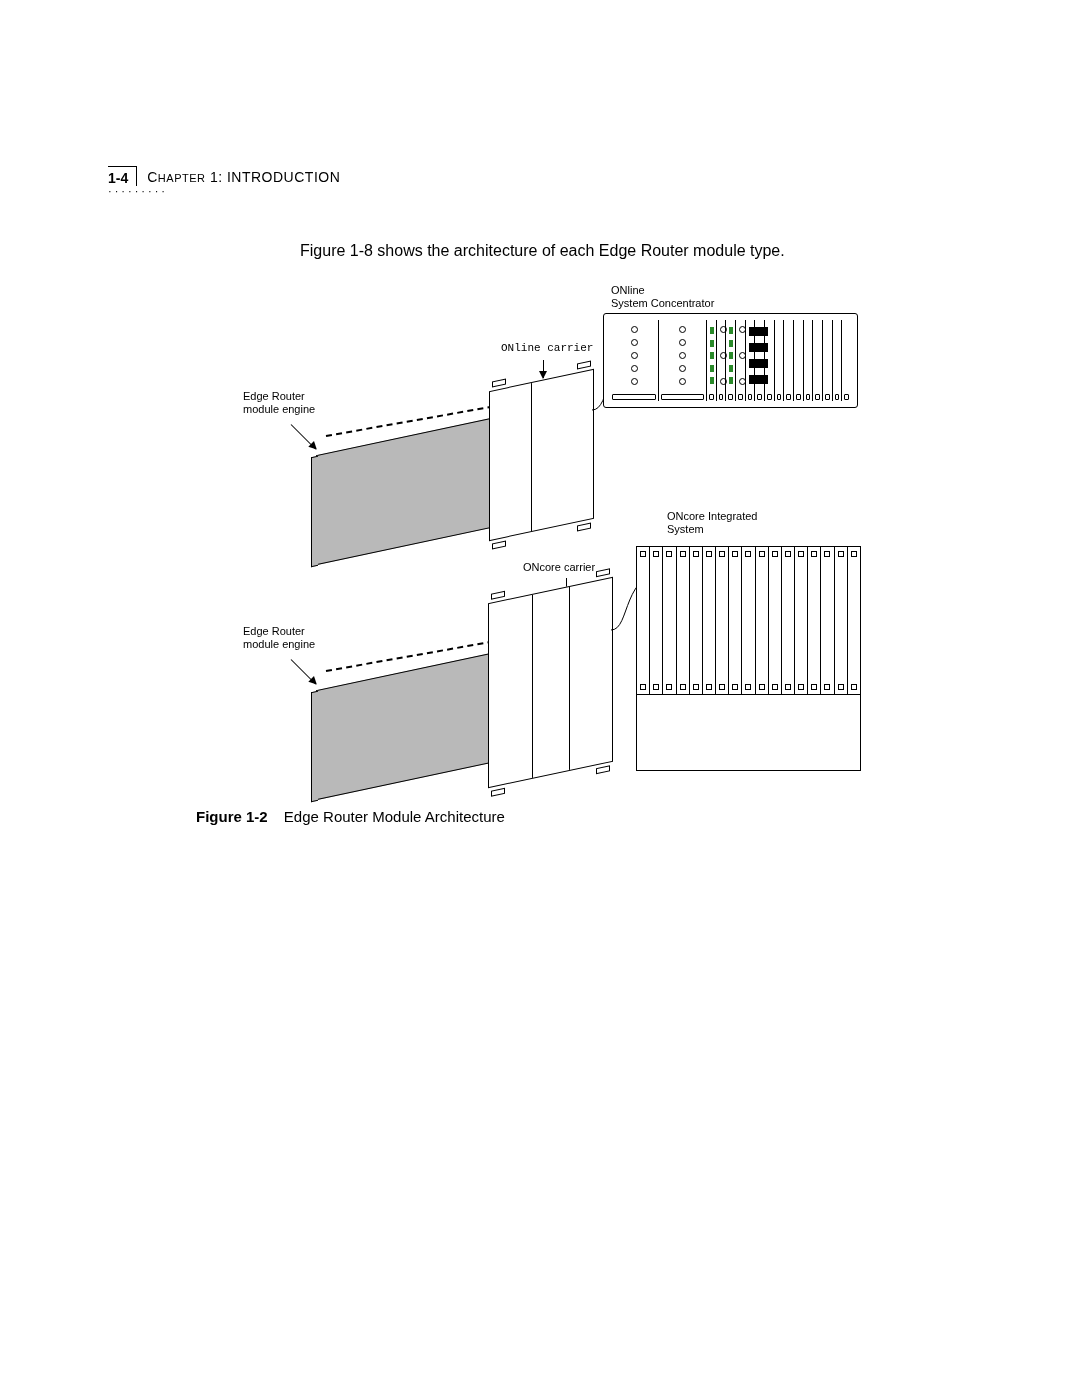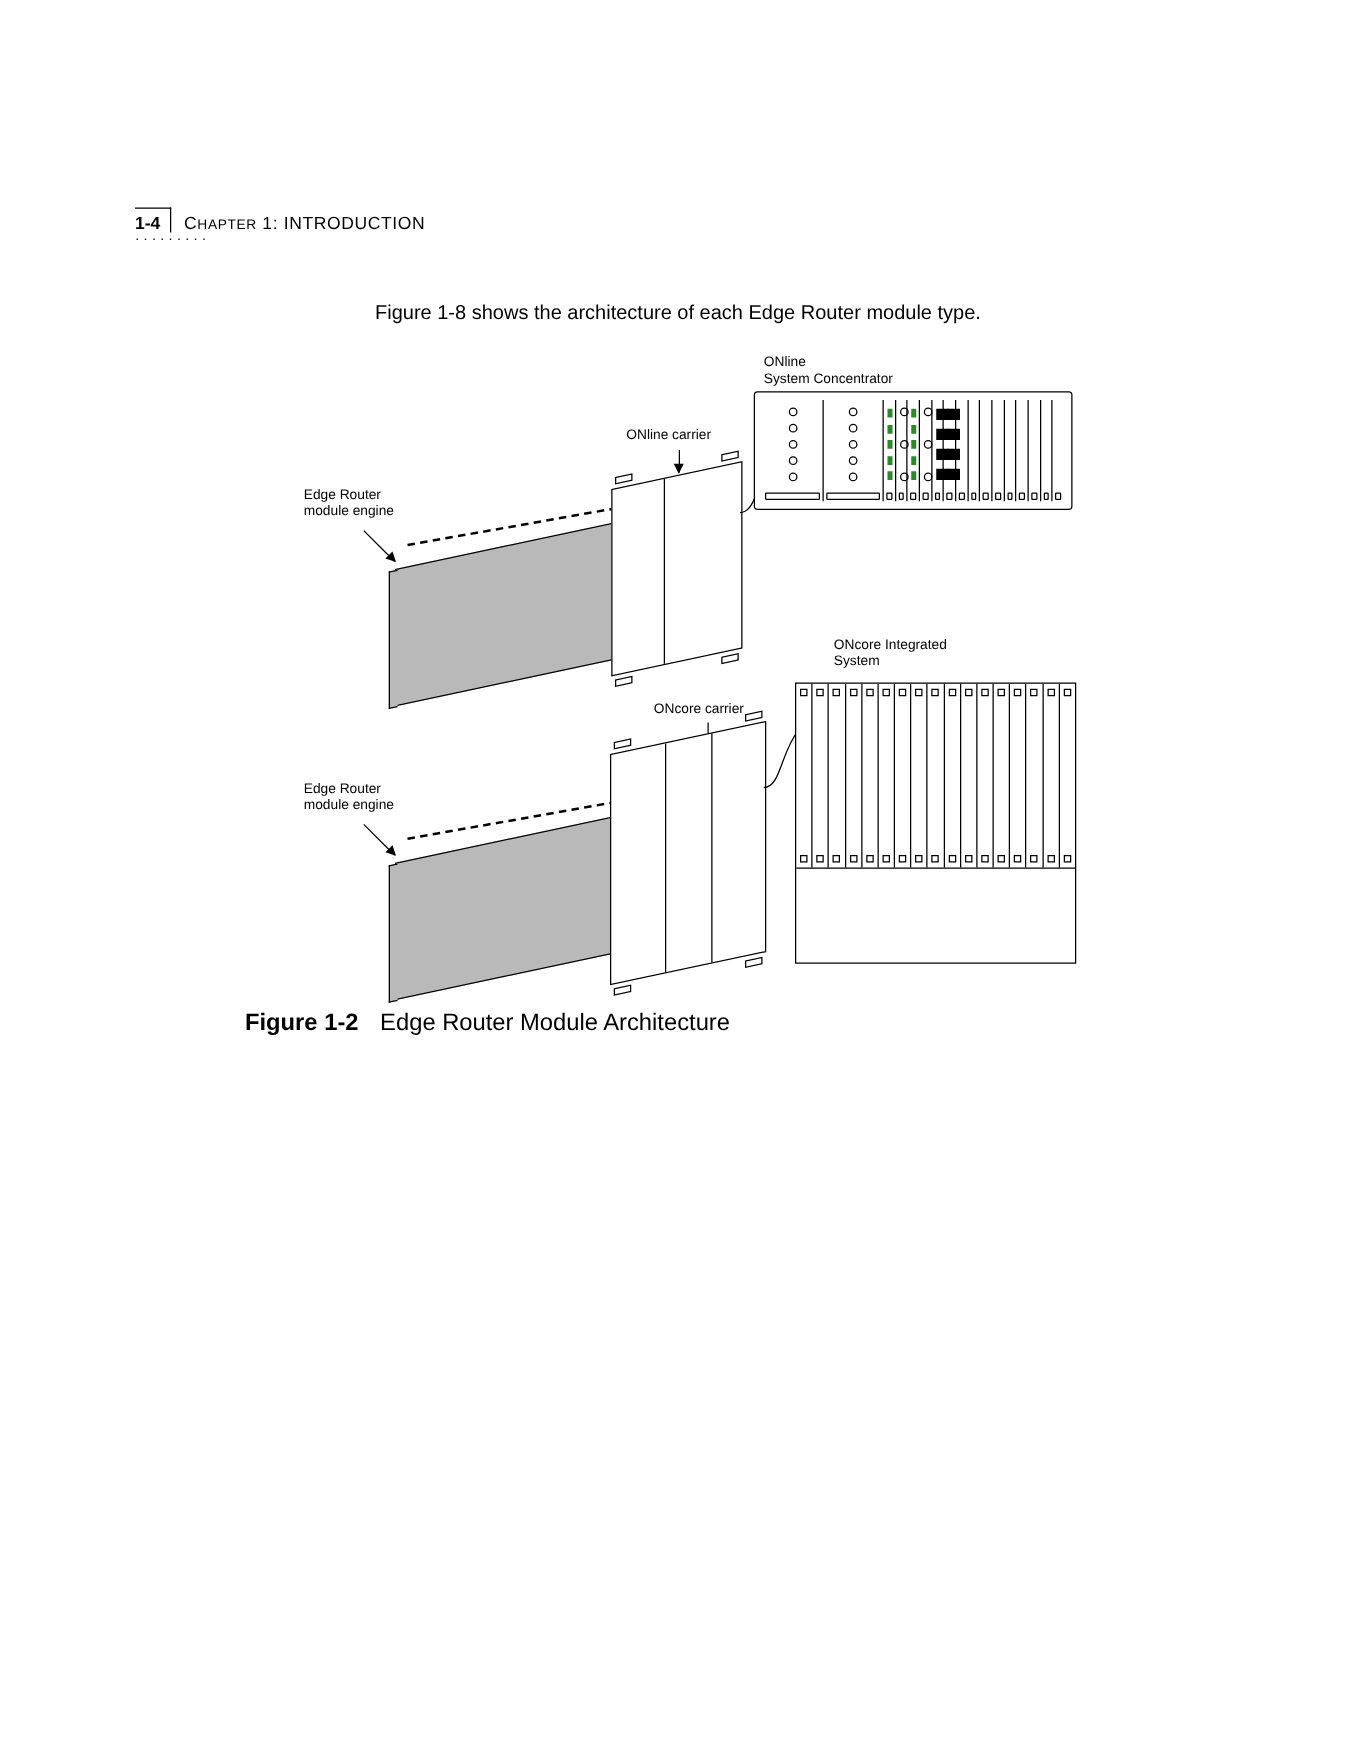--- a/index.html
+++ b/index.html
@@ -9,21 +9,21 @@
     background: #fff;
     font-family: Arial, Helvetica, sans-serif;
     position: relative;
     color: #000;
   }
   .page-header {
     position: absolute;
     top: 166px;
     left: 108px;
     display: flex;
-    align-items: flex-end;
+    align-items: flex-start;
   }
   .page-num-box {
     border-top: 1px solid #000;
     border-right: 1px solid #000;
     padding: 3px 8px 0 0;
     margin-right: 10px;
     font-size: 14px;
     font-weight: bold;
     position: relative;
   }
@@ -48,21 +48,21 @@
   
   .figure-area {
     position: absolute;
     top: 280px;
     left: 196px;
     width: 664px;
     height: 510px;
   }
   .label { position: absolute; font-size: 11px; line-height: 1.2; }
   .label.online-sys { top: 4px; left: 415px; }
-  .label.online-carrier { top: 62px; left: 305px; }
+  .label.online-carrier { top: 62px; left: 305px; font-family: Liberation Mono, monospace; }
   .label.edge1 { top: 110px; left: 47px; }
   .label.oncore-sys { top: 230px; left: 445px; margin-left: 26px; }
   .label.oncore-carrier { top: 281px; left: 327px; }
   .label.edge2 { top: 345px; left: 47px; }
 
   
   .arrow-down {
     position: absolute;
     width: 1px; height: 18px; background: #000;
   }
@@ -172,21 +172,21 @@
   .chassis.oncore .upper .slot { flex:1; border-left:1px solid #000; position:relative; }
   .chassis.oncore .upper .slot:first-child{border-left:none;}
   .chassis.oncore .upper .slot::before{ content:""; position:absolute; top:4px; left:3px; width:4px; height:4px; border:1px solid #000; }
   .chassis.oncore .upper .slot::after{ content:""; position:absolute; bottom:4px; left:3px; width:4px; height:4px; border:1px solid #000; }
   .chassis.oncore .lower { position:absolute; top:148px; left:0; right:0; bottom:0; }
 
   .figure-caption {
     position: absolute;
     top: 808px;
     left: 196px;
-    font-size: 19px;
+    font-size: 15px;
   }
   .figure-caption b { font-weight: bold; margin-right: 12px; }
 </style>
 </head>
 <body>
 
 <div class="page-header">
   <div class="page-num-box">1-4</div>
   <div class="chapter-label">
     <span>C</span><span style="font-size:11px">HAPTER</span>

